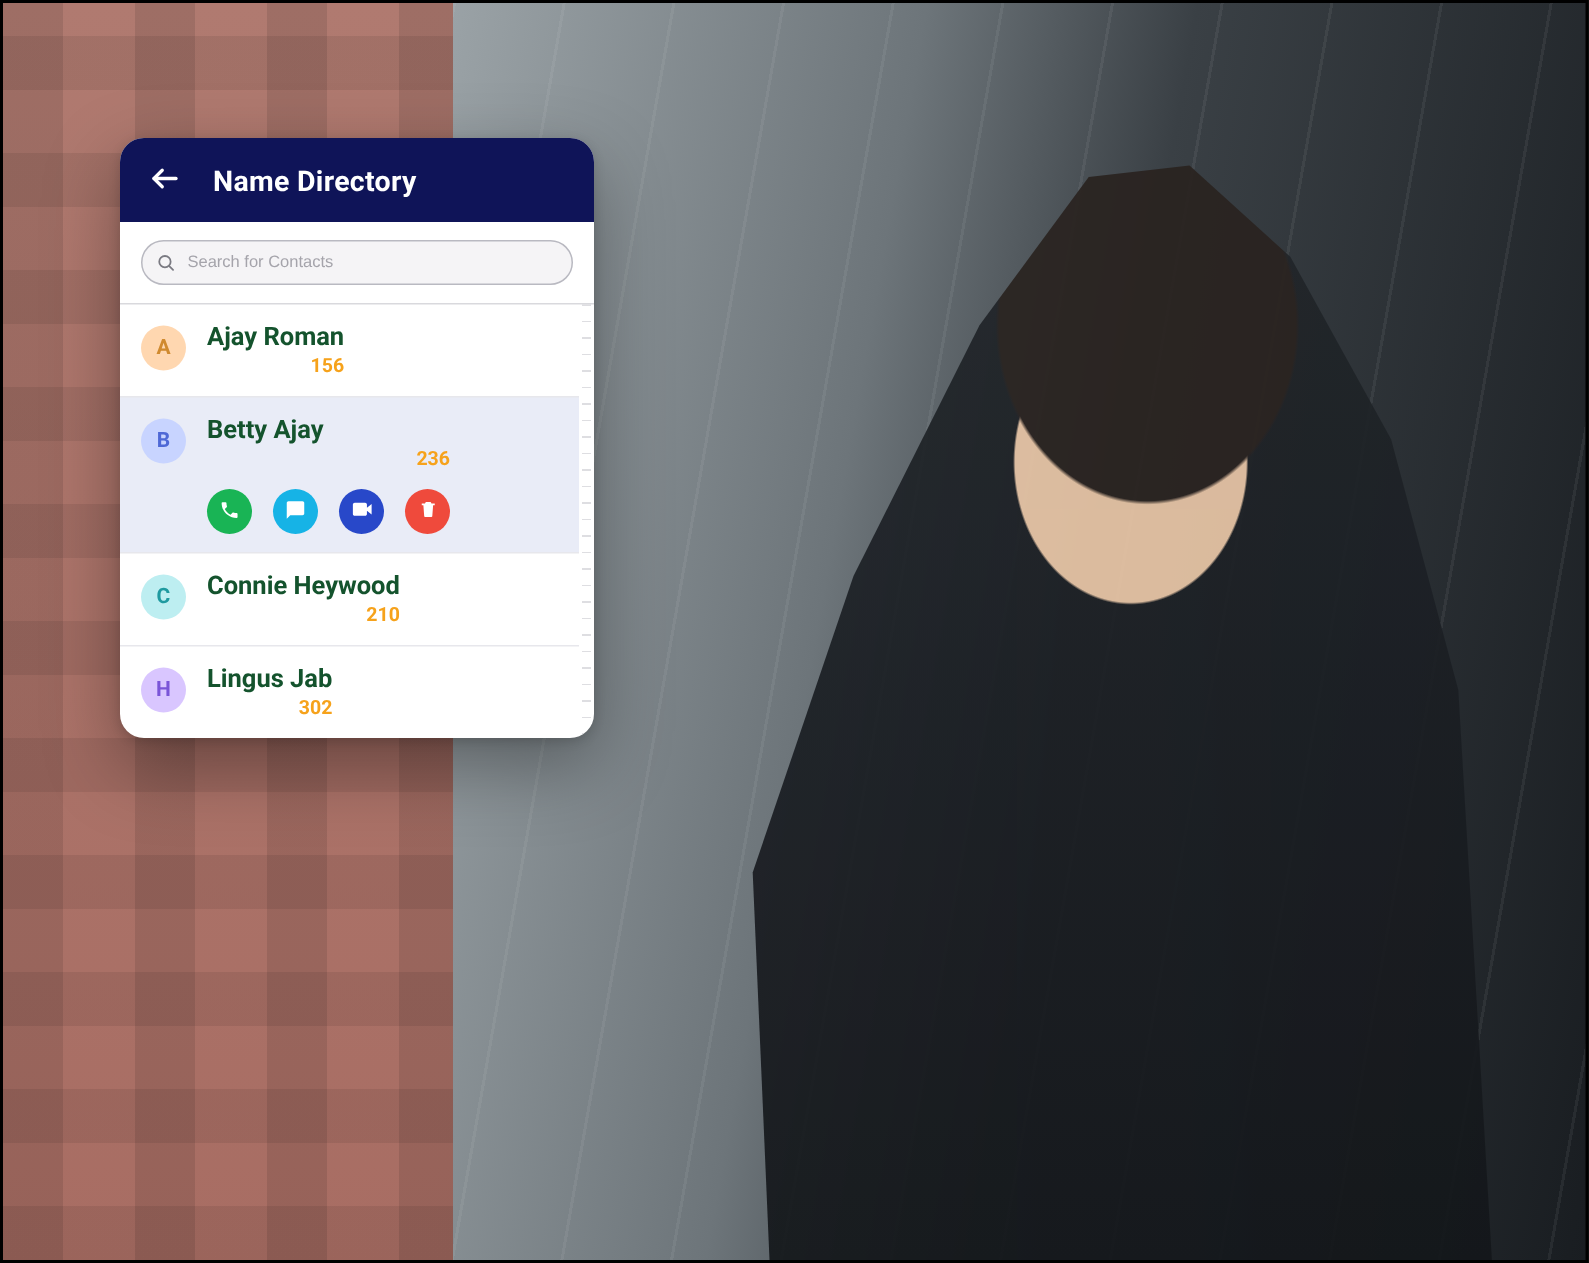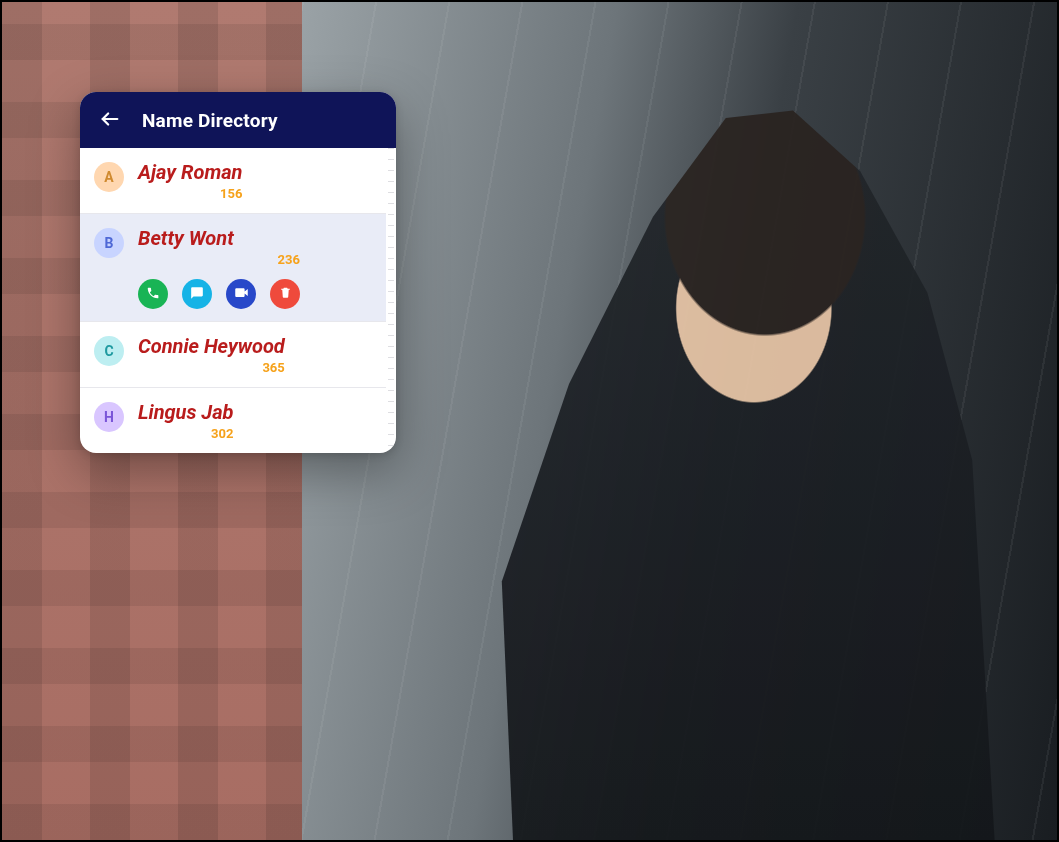--- a/index.html
+++ b/index.html
@@ -124,21 +124,21 @@
 
   .avatar {
     width: 30px; height: 30px; border-radius: 50%;
     display: inline-flex; align-items: center; justify-content: center;
     font-weight: 700; font-size: 14px;
     flex: 0 0 30px;
     margin-top: 2px;
   }
 
   .row-body { display: flex; flex-direction: column; gap: 2px; }
-  .name { font-size: 20px; font-weight: 700; color: #b91c1c; font-style: italic; }
+  .name { font-size: 17px; font-weight: 700; color: #14532d; }
   .ext  { font-size: 13px; font-weight: 700; color: #f6a21b; text-align: right; }
 
   .actions {
     display: flex; gap: 14px;
     margin-top: 10px;
   }
   .action {
     width: 30px; height: 30px; border-radius: 50%;
     display: inline-flex; align-items: center; justify-content: center;
     border: none; cursor: pointer;
@@ -164,35 +164,46 @@
         <span>
           <svg width="22" height="22" viewBox="0 0 24 24" fill="none" stroke="currentColor" stroke-width="2.4" stroke-linecap="round" stroke-linejoin="round">
               <line x1="20" y1="12" x2="4" y2="12"></line>
               <polyline points="10 18 4 12 10 6"></polyline>
             </svg>
         </span>
       </button>
       <div class="header-title">Name Directory</div>
     </div>
 
+    <div class="search-wrap">
+      <div class="search">
+        <span>
+          <svg width="13" height="13" viewBox="0 0 24 24" fill="none" stroke="#7a7a82" stroke-width="2.2" stroke-linecap="round" stroke-linejoin="round">
+              <circle cx="11" cy="11" r="7"></circle>
+              <line x1="21" y1="21" x2="16.65" y2="16.65"></line>
+            </svg>
+        </span>
+        <input type="text" placeholder="Search for Contacts" style="">
+      </div>
+    </div>
 
     <div class="list" id="contact-list">
       <div class="index-rail"></div>
 
     <div class="row">
           <span class="avatar" style="background:#ffd7b0;color:#d08a2f;">A</span>
           <div class="row-body">
             <span class="name">Ajay Roman</span>
             <span class="ext">156</span>
           </div>
         </div>
         <div class="row selected">
           <span class="avatar" style="background:#c8d4ff;color:#4e68d6;">B</span>
           <div class="row-body">
-            <span class="name">Betty Wont</span>
+            <span class="name">Betty Ajay</span>
             <span class="ext">236</span>
             <div class="actions">
               <button class="action call" aria-label="Call">
                 <span><svg width="14" height="14" viewBox="0 0 24 24" fill="currentColor">
                     <path d="M6.6 10.8c1.4 2.8 3.8 5.2 6.6 6.6l2.2-2.2c.3-.3.7-.4 1.1-.3 1.2.4 2.4.6 3.7.6.6 0 1 .4 1 1V20c0 .6-.4 1-1 1C10.6 21 3 13.4 3 4c0-.6.4-1 1-1h3.5c.6 0 1 .4 1 1 0 1.3.2 2.5.6 3.7.1.4 0 .8-.3 1.1l-2.2 2z"></path>
                   </svg></span>
               </button>
               <button class="action chat" aria-label="Chat">
                 <span><svg width="14" height="14" viewBox="0 0 24 24" fill="currentColor">
                     <path d="M20 2H4c-1.1 0-2 .9-2 2v18l4-4h14c1.1 0 2-.9 2-2V4c0-1.1-.9-2-2-2z"></path>
@@ -208,21 +219,21 @@
                     <path d="M6 7h12l-1 13.2c-.05.8-.7 1.4-1.5 1.4h-7c-.8 0-1.45-.6-1.5-1.4L6 7zm3-4h6l1 2h4v2H4V5h4l1-2z"></path>
                   </svg></span>
               </button>
             </div>
           </div>
         </div>
         <div class="row">
           <span class="avatar" style="background:#bdeef1;color:#1f9aa0;">C</span>
           <div class="row-body">
             <span class="name">Connie Heywood</span>
-            <span class="ext">365</span>
+            <span class="ext">210</span>
           </div>
         </div>
         <div class="row">
           <span class="avatar" style="background:#d9c6ff;color:#7a55d8;">H</span>
           <div class="row-body">
             <span class="name">Lingus Jab</span>
             <span class="ext">302</span>
           </div>
         </div>
       </div>

